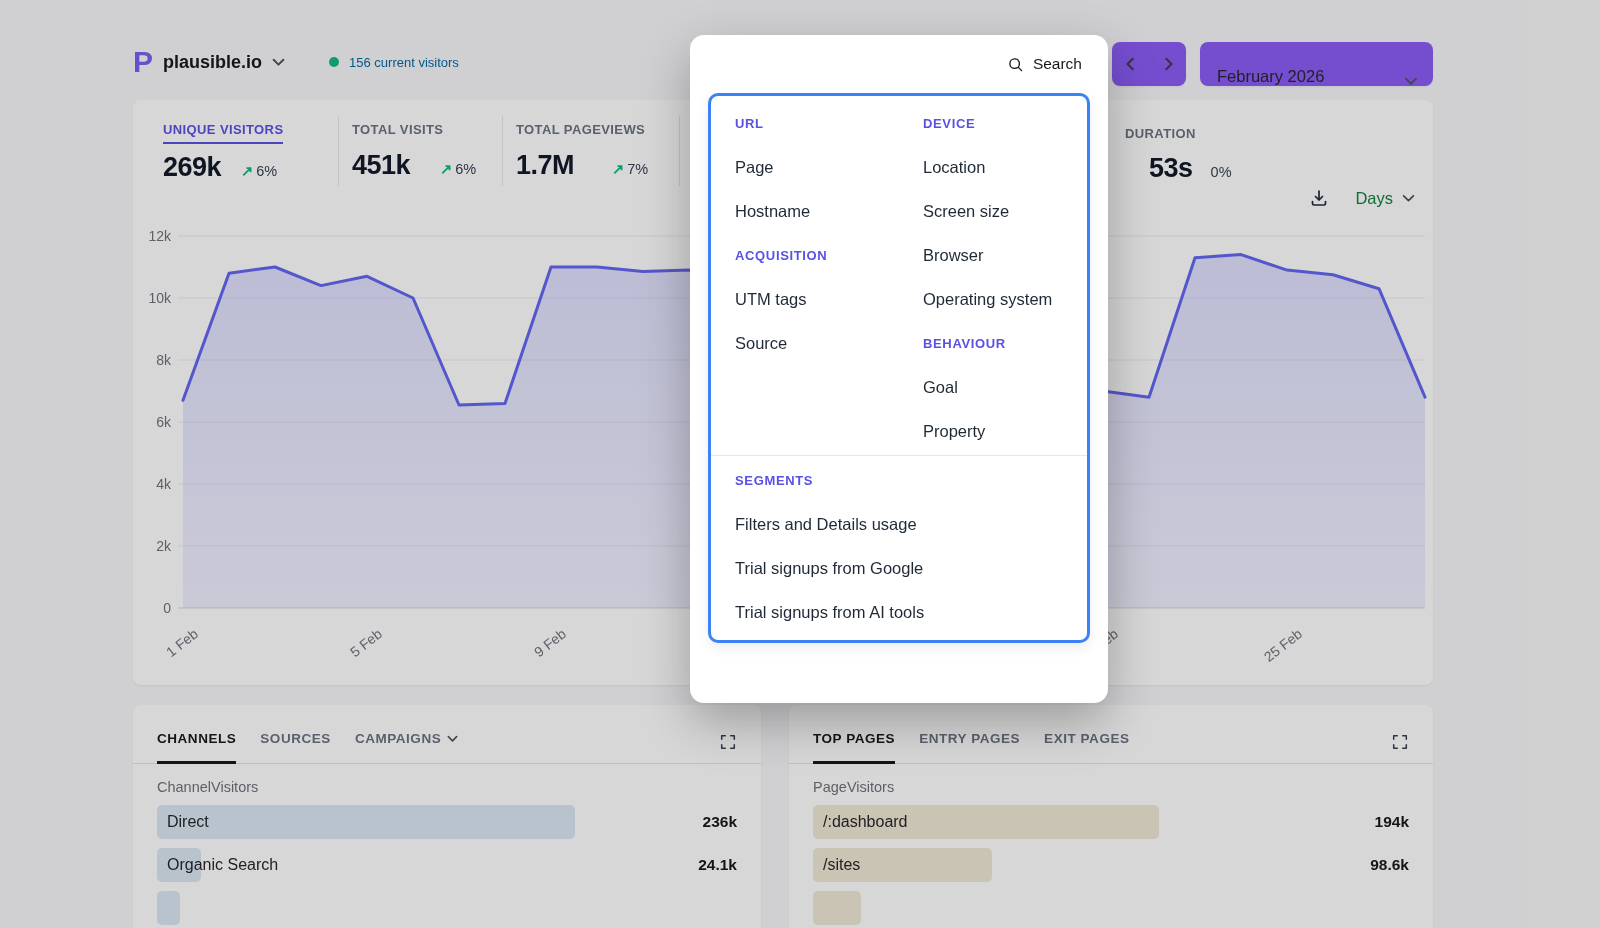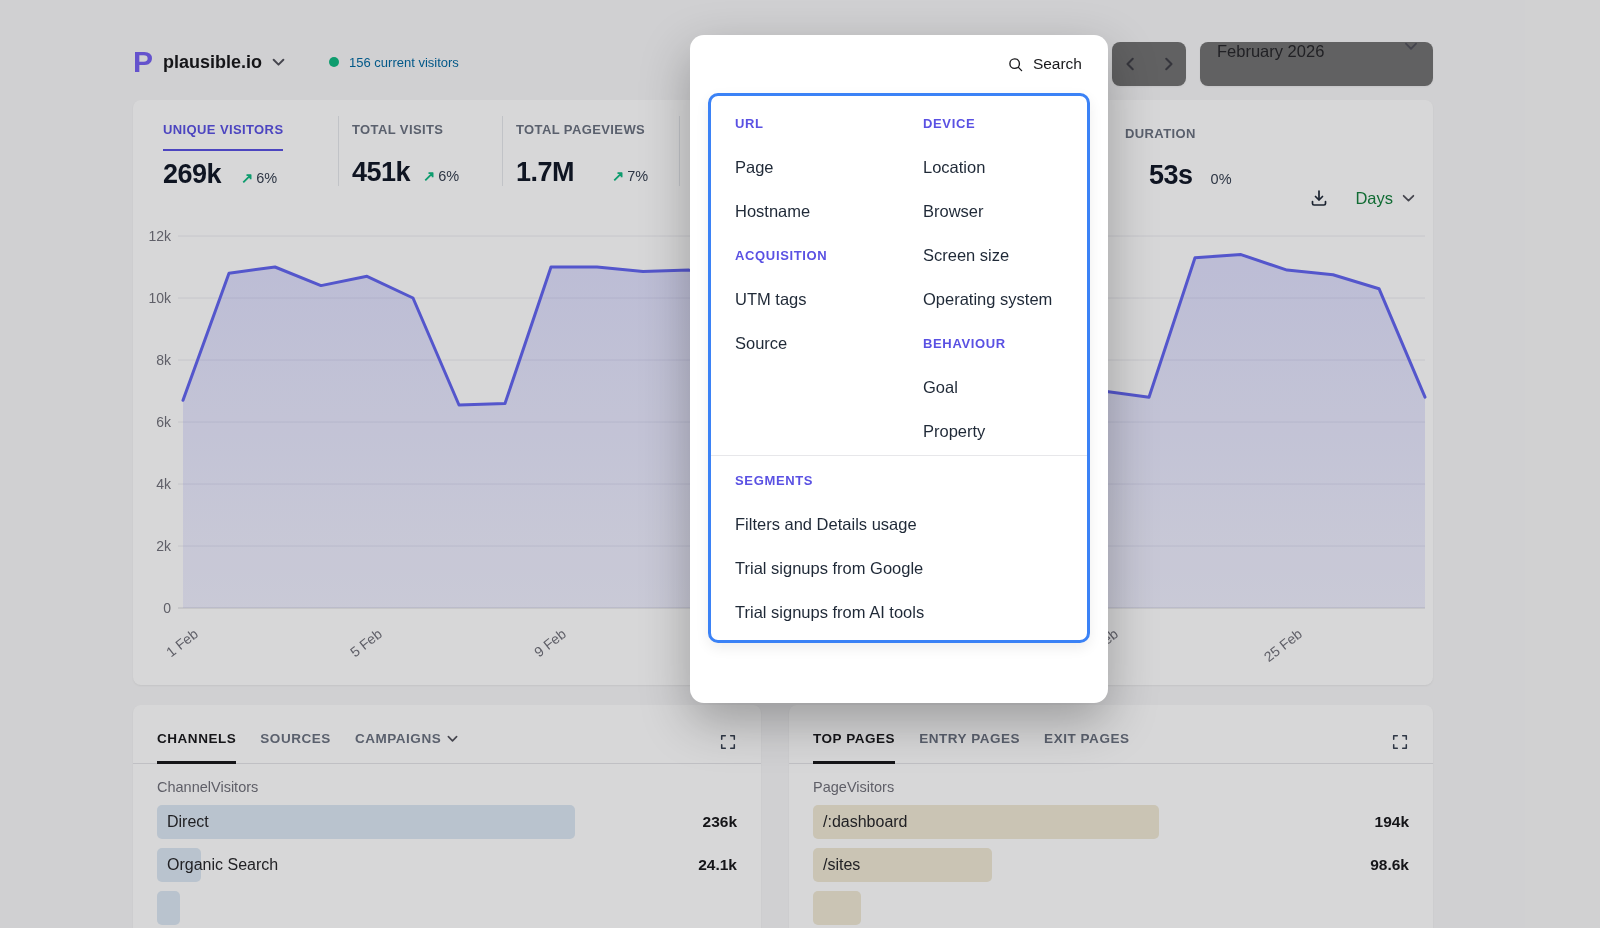--- a/index.html
+++ b/index.html
@@ -15,39 +15,39 @@
   .header { position:absolute; left:133px; top:42px; height:40px; display:flex; align-items:center; }
   .logo-p { font-size:30px; font-weight:800; color:#7661f2; line-height:1; margin-right:10px; }
   .site-switcher { display:flex; align-items:center; gap:10px; cursor:pointer; }
   .site-name { font-size:18px; font-weight:700; color:#18181b; }
   .chev-icon { color:#52525b; display:flex; }
   .live { display:flex; align-items:center; gap:10px; margin-left:44px; }
   .dot { width:10px; height:10px; border-radius:50%; background:#10b981; }
   .live-text { font-size:13px; color:#0369a1; }
 
   
-  .nav-box { position:absolute; top:42px; height:44px; background:#737373; border-radius:8px;
-             display:flex; align-items:flex-start; box-shadow:0 1px 2px rgba(0,0,0,.05); }
+  .nav-box { position:absolute; top:42px; height:44px; background:#8b5cf6; border-radius:8px;
+             display:flex; align-items:flex-end; box-shadow:0 1px 2px rgba(0,0,0,.05); }
   .nav-arrows { left:1112px; width:74px; justify-content:space-around; color:#3f3f46; }
   .nav-arrows .arrow-btn { width:34px; height:44px; display:flex; align-items:center; justify-content:center; cursor:pointer; }
   .date-box { left:1200px; width:233px; justify-content:space-between; padding:0 15px 0 17px; cursor:pointer; }
   .date-label { font-size:16.5px; color:#27272a; }
 
   
   .card { position:absolute; background:#fff; border-radius:8px; box-shadow:0 1px 2px rgba(0,0,0,.06); }
   .top-card { left:133px; top:100px; width:1300px; height:585px; }
 
   
   .stats { display:flex; padding-top:16px; height:86px; }
   .stat { padding:4px 0 0 13px; }
   .stat-1 { width:205px; padding-left:30px; }
   .stat-2 { width:164px; border-left:1px solid #e5e7eb; }
   .stat-3 { width:178px; border-left:1px solid #e5e7eb; border-right:1px solid #e5e7eb; }
   .stat-duration { position:absolute; left:979px; top:20px; }
-  .stat-label { font-size:13px; font-weight:700; letter-spacing:.03em; color:#6b7280; display:inline-block; padding-bottom:12px; white-space:nowrap; }
+  .stat-label { font-size:13px; font-weight:700; letter-spacing:.03em; color:#6b7280; display:inline-block; padding-bottom:5px; white-space:nowrap; }
   .stat.active .stat-label { color:#5a51e3; border-bottom:2px solid #5a51e3; }
   .stat-valrow { margin-top:8px; display:flex; align-items:baseline; gap:20px; }
   .stat-value { font-size:27px; font-weight:700; color:#111827; letter-spacing:-0.5px; }
   .stat-change { font-size:14.5px; color:#374151; white-space:nowrap; }
   .stat-change .up { color:#10b981; font-weight:700; margin-right:3px; }
 
   
   .toolbar { position:absolute; top:88px; right:18px; display:flex; align-items:flex-end; gap:26px; color:#15803d; }
   .dl-btn { display:flex; cursor:pointer; color:#1f2937; }
   .days-dd { display:flex; align-items:center; gap:9px; font-size:16.5px; cursor:pointer; }
@@ -135,21 +135,21 @@
   <div class="stats">
     <div class="stat stat-1 active">
       <span class="stat-label">UNIQUE VISITORS</span>
       <div class="stat-valrow">
         <span class="stat-value">269k</span>
         <span class="stat-change"><span class="up">↗</span><span>6%</span></span>
       </div>
     </div>
     <div class="stat stat-2">
       <span class="stat-label">TOTAL VISITS</span>
-      <div class="stat-valrow" style="gap:13px;">
+      <div class="stat-valrow" style="gap:30px;">
         <span class="stat-value">451k</span>
         <span class="stat-change"><span class="up">↗</span><span>6%</span></span>
       </div>
     </div>
     <div class="stat stat-3">
       <span class="stat-label">TOTAL PAGEVIEWS</span>
       <div class="stat-valrow" style="gap:38px;">
         <span class="stat-value">1.7M</span>
         <span class="stat-change"><span class="up">↗</span><span>7%</span></span>
       </div>
@@ -317,22 +317,22 @@
         <div class="phead">URL</div>
         <div class="prow">Page</div>
         <div class="prow">Hostname</div>
         <div class="phead">ACQUISITION</div>
         <div class="prow">UTM tags</div>
         <div class="prow">Source</div>
       </div>
       <div class="pcol">
         <div class="phead">DEVICE</div>
         <div class="prow">Location</div>
+        <div class="prow">Screen size</div>
         <div class="prow">Browser</div>
-        <div class="prow">Screen size</div>
         <div class="prow">Operating system</div>
         <div class="phead">BEHAVIOUR</div>
         <div class="prow">Goal</div>
         <div class="prow">Property</div>
       </div>
     </div>
     <div class="pdivider"></div>
     <div class="segs">
       <div class="phead">SEGMENTS</div>
       <div class="prow">Filters and Details usage</div>

